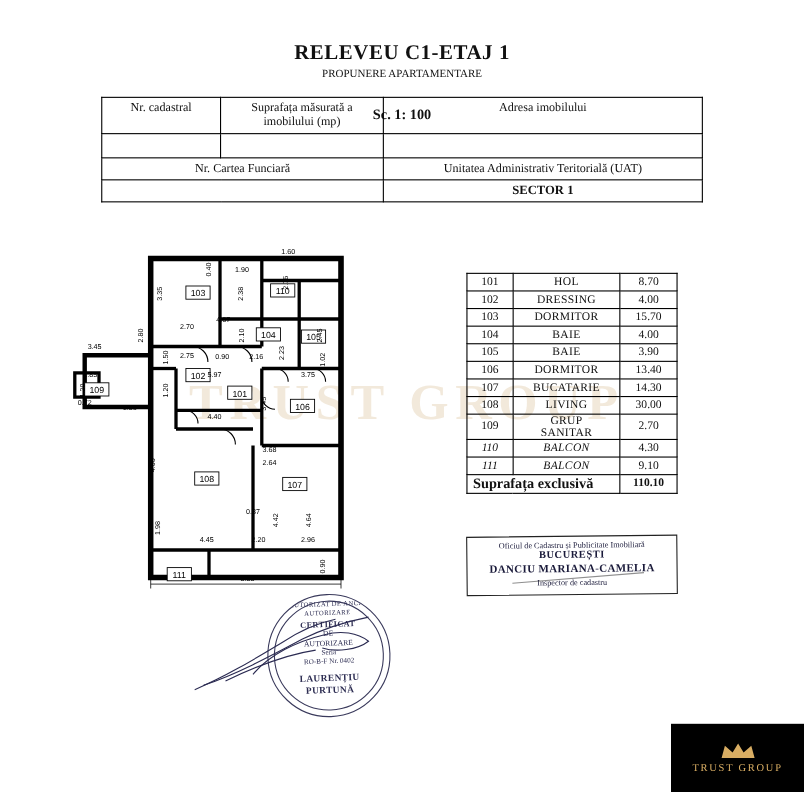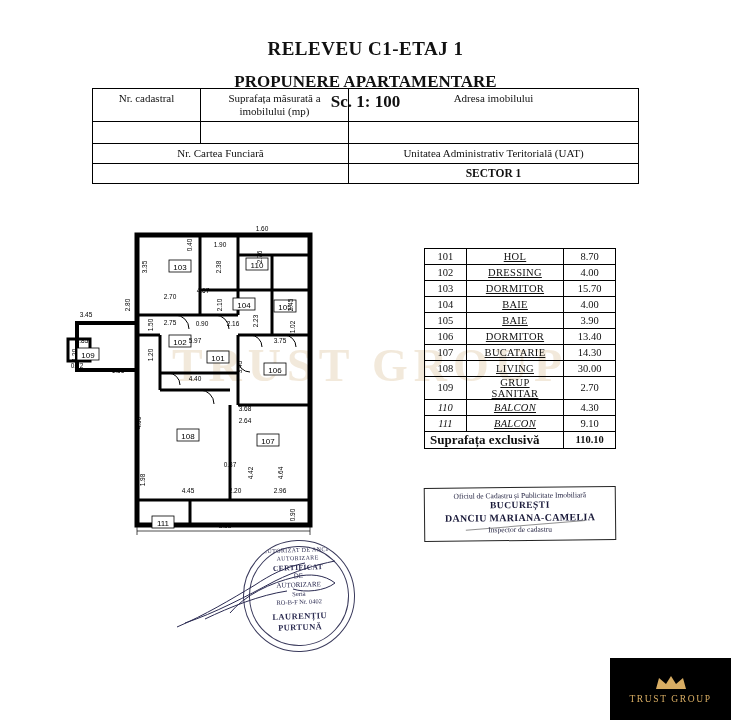--- a/index.html
+++ b/index.html
@@ -15,24 +15,24 @@
     overflow: hidden;
   }
   .page { position: relative; width: 731px; height: 720px; }
 
   
   .title-block { text-align: center; padding-top: 38px; }
   .title-main {
     font-size: 19px; font-weight: bold; letter-spacing: .5px;
   }
   .title-sub {
-    font-size: 17px; font-weight: bold; margin-top: 12px;
+    font-size: 10px; font-weight: normal; margin-top: 2px;
   }
   .title-scale {
-    font-size: 17px; font-weight: bold; margin-top: 0;
+    font-size: 13px; font-weight: bold; margin-top: 23px;
   }
 
   
   .hdr-table {
     position: absolute; left: 92px; top: 88px;
     width: 547px;
     border-collapse: collapse;
     font-size: 11px;
   }
   .hdr-table td {
@@ -54,21 +54,21 @@
     font-size: 10.5px;
   }
   .legend td {
     border: 1px solid #000;
     padding: 1px 2px;
     text-align: center;
     height: 16px;
     line-height: 1.1;
   }
   .legend td.code { width: 42px; font-style: normal; }
-  .legend td.name { width: 98px; letter-spacing: .3px; text-decoration: underline; }
+  .legend td.name { width: 98px; letter-spacing: .3px; }
   .legend td.val  { width: 52px; }
   .legend tr.balcon td.code,
   .legend tr.balcon td.name { font-style: italic; }
   .legend tr.total td.lbl {
     text-align: left; padding-left: 5px; font-weight: bold; font-size: 13px;
   }
   .legend tr.total td.val { font-weight: bold; }
   .legend td.two-line { line-height: 1.05; padding: 0; text-align: center; }
 
   

